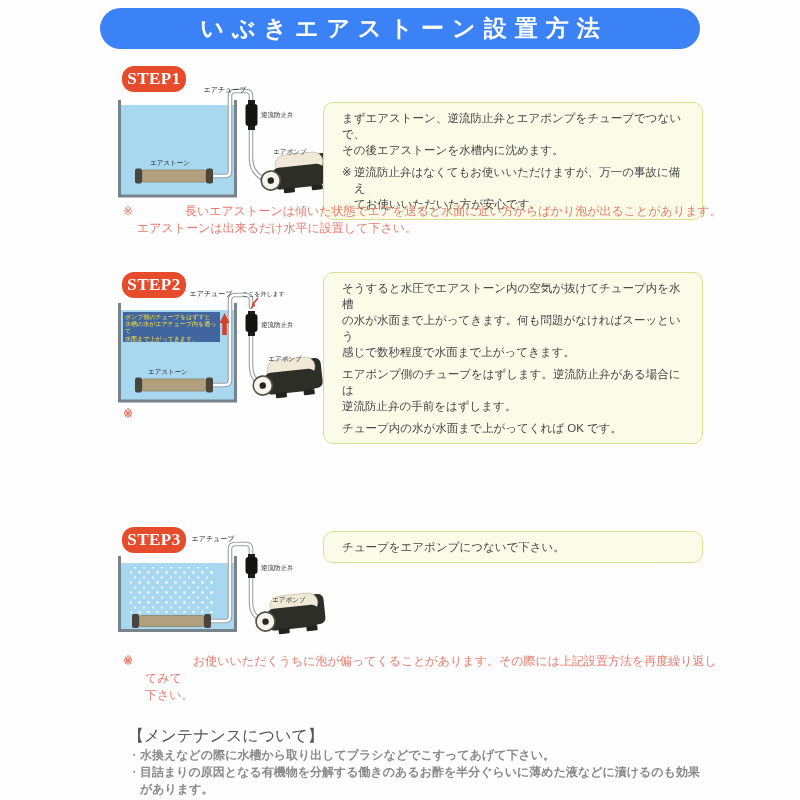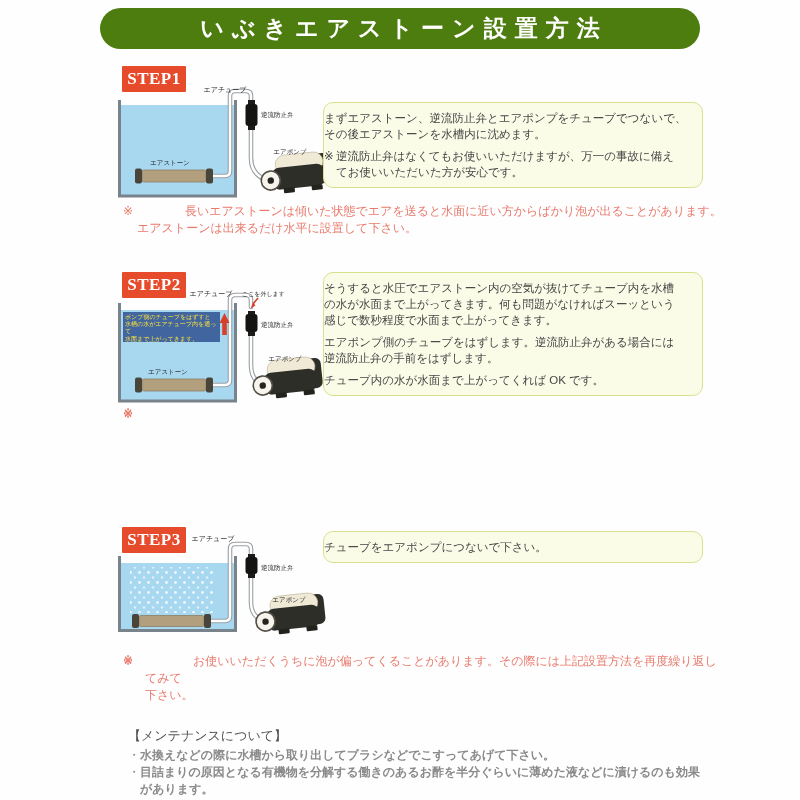--- a/index.html
+++ b/index.html
@@ -1,27 +1,27 @@
 <!DOCTYPE html>
 <html><head>
 <meta charset="utf-8">
 <style>
   html,body{margin:0;padding:0;background:#fff;}
   .sheet{position:relative;width:800px;height:800px;background:#fefefe;overflow:hidden;
          font-family:"Liberation Sans","DejaVu Sans",sans-serif;}
 
   
   .banner{position:absolute;left:100px;top:8px;width:600px;height:41px;
-          background:#4d7c0f;border-radius:21px;text-align:center;}
+          background:#3b82f6;border-radius:21px;text-align:center;}
   .banner span{display:block;color:#fff;font-weight:bold;font-size:23px;
           letter-spacing:8px;text-indent:8px;line-height:41px;}
 
   
   .stepbadge{position:absolute;left:122px;width:64px;height:26px;background:#e64b2c;
-          border-radius:1px;color:#fff;font-family:"Liberation Serif","DejaVu Serif",serif;
+          border-radius:12px;color:#fff;font-family:"Liberation Serif","DejaVu Serif",serif;
           font-weight:bold;font-size:17px;text-align:center;line-height:26px;letter-spacing:.5px;}
   .sb1{top:66px}.sb2{top:272px}.sb3{top:527px}
 
   
   .dg{position:absolute;left:110px;width:235px;height:152px;}
   .d1{top:60px}.d2{top:265px}.d3{top:520px}
   .dg svg{position:absolute;left:0;top:0;}
   .dlabel{position:absolute;font-size:7px;line-height:9px;color:#1e1e1e;
           text-align:center;white-space:nowrap;}
   .sm{font-size:6.5px}
@@ -36,41 +36,41 @@
   .l-pump2{left:145px;top:89px;width:60px}
   .l-tube3{left:63px;top:14px;width:80px}
   .l-valve3{left:151px;top:43px}
   .l-pump3{left:149px;top:75px;width:60px}
   .tanknote{position:absolute;left:13px;top:47px;width:97px;height:30px;box-sizing:border-box;
           background:#41659f;color:#ffe23e;font-size:6px;line-height:7.2px;padding:2px;
           white-space:pre-line;}
 
   
   .note{position:absolute;left:323px;width:380px;box-sizing:border-box;background:#fbfce8;
-          border:1.5px solid #d9e08e;border-radius:10px;padding:7px 0;
+          border:1.5px solid #d9e08e;border-radius:10px;padding:7px 18px;
           font-size:11.5px;line-height:16px;color:#454545;}
   .n1{top:102px}.n2{top:272px}.n3{top:531px}
   .np{margin:0;white-space:pre-wrap;}
   .np+.np{margin-top:6px;}
   .hang{position:relative;padding-left:12px;white-space:normal;}
   .hang .mk{position:absolute;left:0;top:0;}
   .hang .tx{white-space:pre-wrap;}
 
   
   .warn{position:absolute;left:123px;width:600px;color:#e87a6c;font-size:12px;line-height:17px;}
   .w1{top:203px}.w2{top:405px}.w3{top:652px}
   .witem{position:relative;padding-left:14px;margin-bottom:1px;}
   .w2 .witem,.w3 .witem{padding-left:22px;}
   .wmk{position:absolute;left:0;top:0;}
   .wtx{white-space:pre-wrap;margin-left:48px;}
 
   
   .maint{position:absolute;left:128px;top:727px;width:575px;color:#8a8a8a;
          font-size:12px;line-height:17px;}
-  .mhead{color:#555;font-size:13px;margin-bottom:3px;}
+  .mhead{color:#555;font-size:16px;margin-bottom:3px;}
   .mitem{position:relative;padding-left:12px;}
   .mitem .mk2{position:absolute;left:0;top:0;}
   .mtx{white-space:pre-wrap;font-weight:bold;}
 </style>
 </head>
 <body>
 
 <div class="sheet">
 
   <div class="banner">

